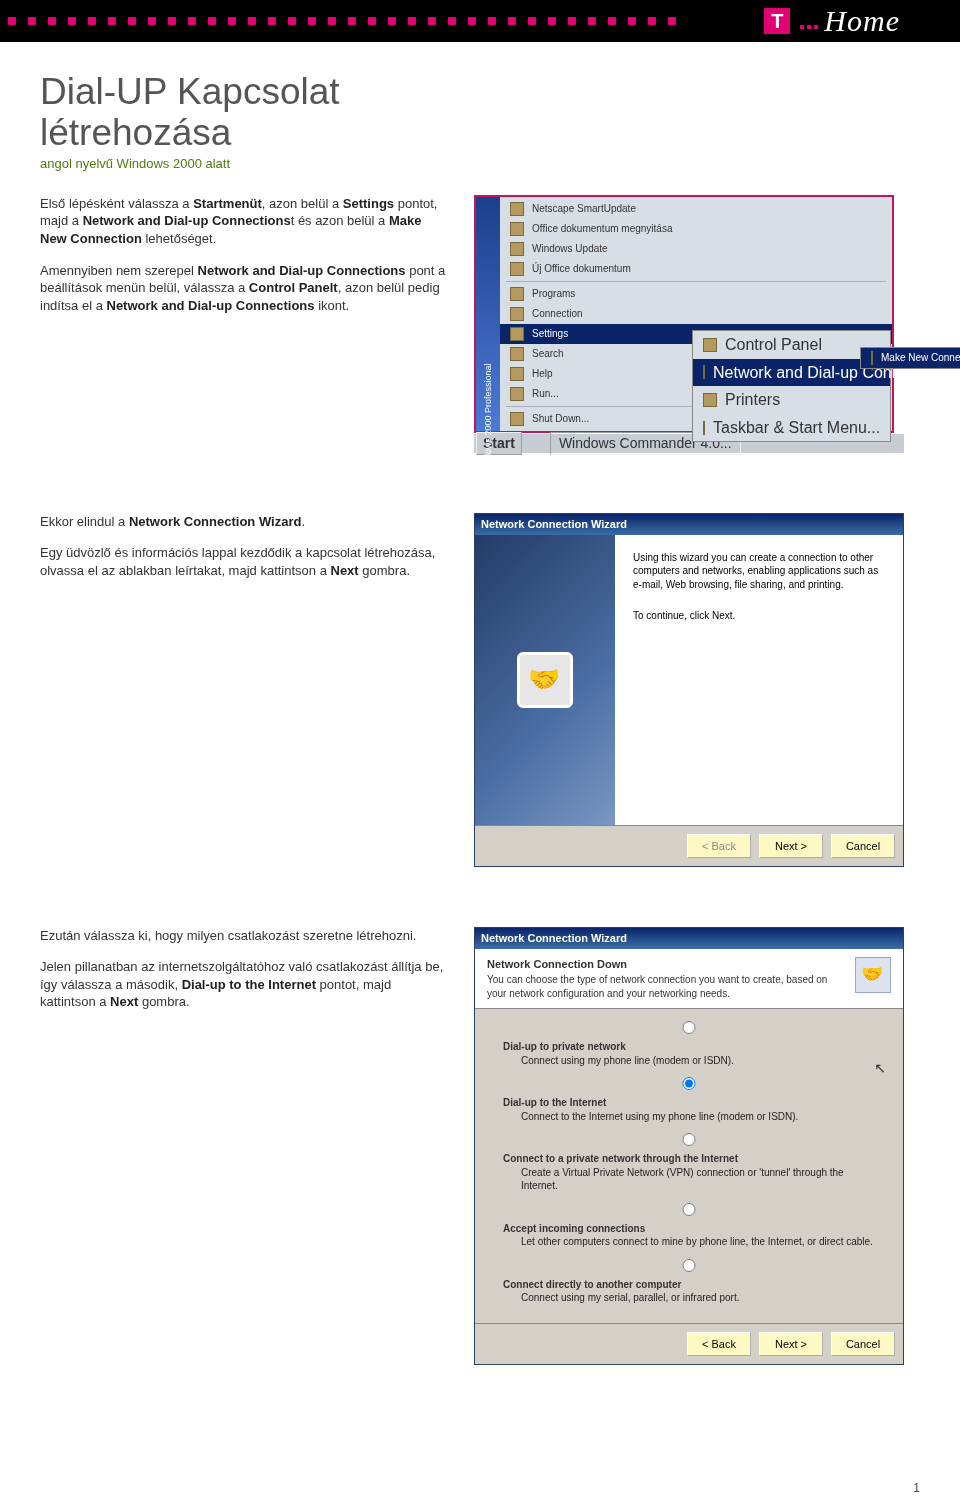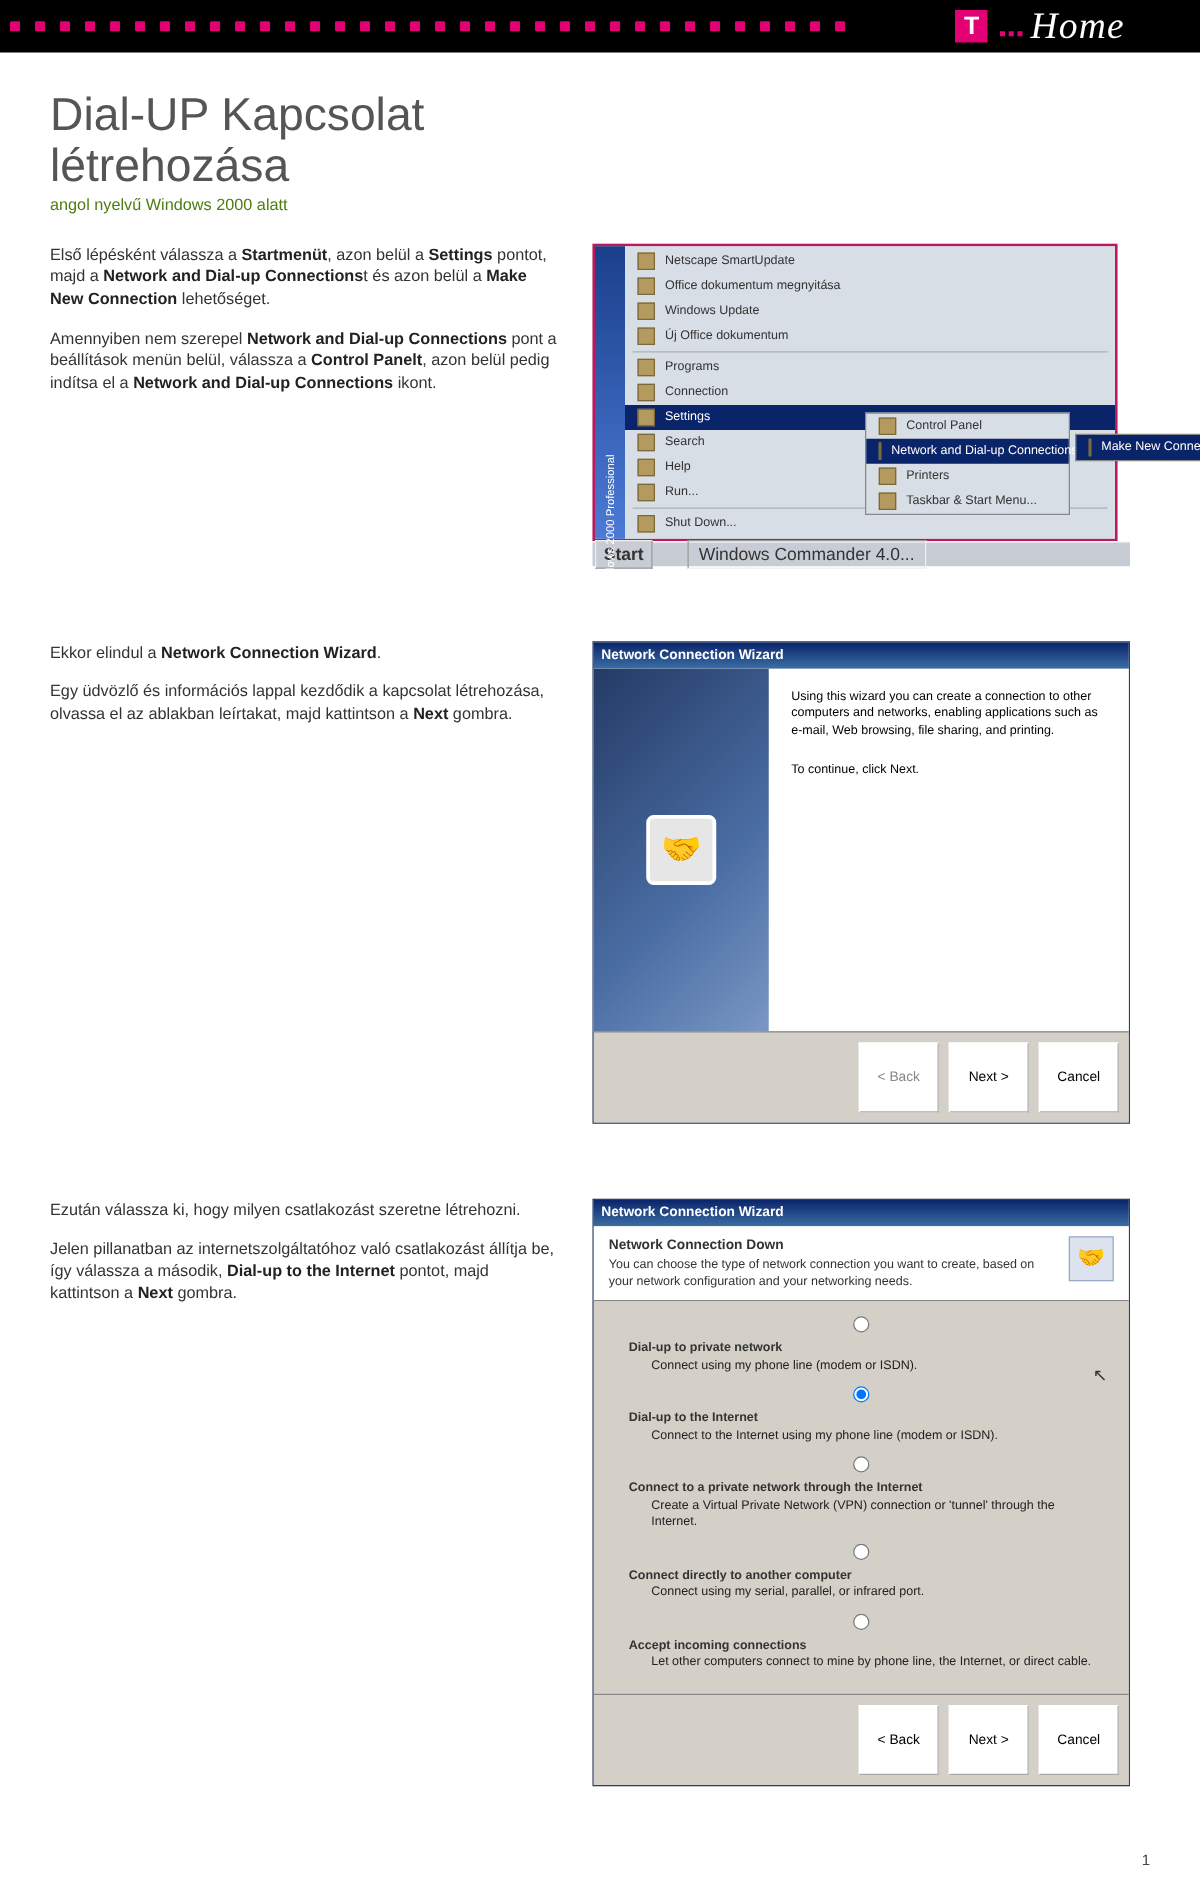--- a/index.html
+++ b/index.html
@@ -134,22 +134,22 @@
   .sm-icon {
     width: 14px; height: 14px; background: #b59a5f;
     display: inline-block; border: 1px solid #7a6a3a;
   }
   .sm-sep { height: 1px; background: #aab0ba; margin: 2px 6px; }
   .sm-sub1 {
     position: absolute;
     left: 218px; top: 135px;
     background: #d8dee5;
     border: 1px solid #888;
-    width: 164px;
-    font-size: 10px;
+    width: 199px;
+    font-size: 16px;
   }
   .sm-sub2 {
     position: absolute;
     left: 386px; top: 152px;
     background: #d8dee5;
     border: 1px solid #888;
     width: 128px;
     font-size: 10px;
   }
   .sm-rel { position: relative; }
@@ -221,22 +221,22 @@
   .wizard-foot {
     background: #d4d0c8;
     border-top: 1px solid #888;
     padding: 8px;
     display: flex;
     justify-content: flex-end;
     gap: 8px;
   }
   .wbtn {
     min-width: 64px;
-    padding: 21px 10px;
-    background: #ffffff;
+    padding: 5px 10px;
+    background: #fef9c3;
     border: 1px outset #fff;
     font-size: 11px;
     font-family: Tahoma, sans-serif;
   }
   .wbtn.disabled { color: #888; }
 
   
   .wizard-head2 {
     background: #fff;
     padding: 8px 12px;
@@ -498,30 +498,30 @@
           <div class="opt">
             <div class="opt-label">
                 <input type="radio" style="">
                 <span>Connect to a private network through the Internet</span>
               </div>
             <div class="opt-desc">Create a Virtual Private Network (VPN) connection or 'tunnel' through the Internet.</div>
           </div>
           <div class="opt">
             <div class="opt-label">
                 <input type="radio" style="">
+                <span>Accept incoming connections</span>
+              </div>
+            <div class="opt-desc">Let other computers connect to mine by phone line, the Internet, or direct cable.</div>
+          </div>
+          <div class="opt">
+            <div class="opt-label">
+                <input type="radio" style="">
                 <span>Connect directly to another computer</span>
               </div>
             <div class="opt-desc">Connect using my serial, parallel, or infrared port.</div>
-          </div>
-          <div class="opt">
-            <div class="opt-label">
-                <input type="radio" style="">
-                <span>Accept incoming connections</span>
-              </div>
-            <div class="opt-desc">Let other computers connect to mine by phone line, the Internet, or direct cable.</div>
           </div>
         </div>
         <div class="wizard-foot">
           <button class="wbtn">&lt; Back</button>
           <button class="wbtn">Next &gt;</button>
           <button class="wbtn">Cancel</button>
         </div>
       </div>
       <div class="cursor-icon" style="right:18px;top:132px">↖</div>
     </div>

